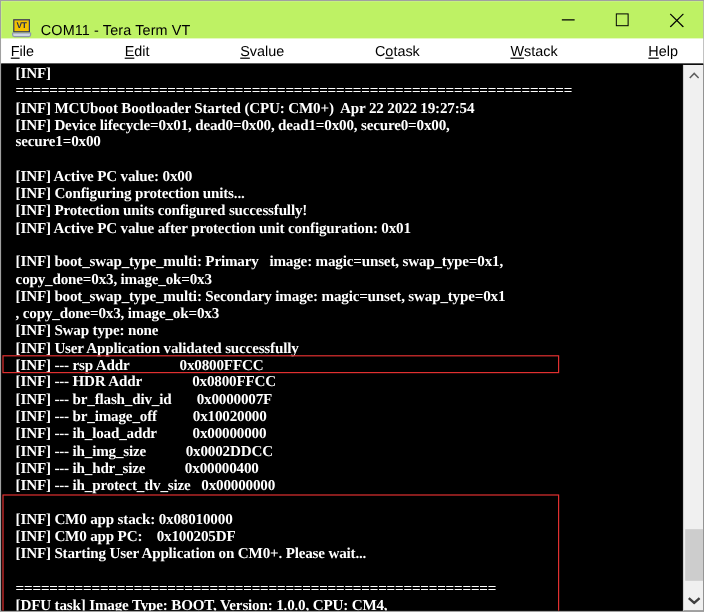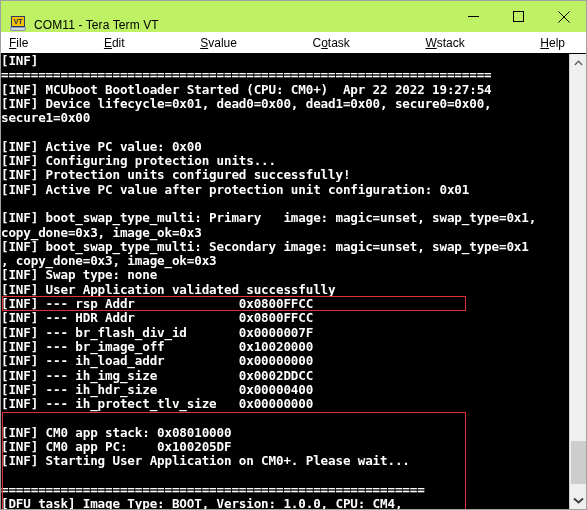--- a/index.html
+++ b/index.html
@@ -139,22 +139,23 @@
     font-size: 12.6px;
     line-height: 14.3px;
     color: #ffffff;
     white-space: pre;
     font-weight: bold;
     letter-spacing: -0.15px;
     -webkit-font-smoothing: none;
   }
   #screen .line {
     height: 14.3px;
-    padding-left: 0;
-    box-sizing: border-box;
+    padding-left: 12px;
+    box-sizing: border-box;
+    font-family: Liberation Serif, serif;
   }
 
   
   .redbox {
     position: absolute;
     border: 1px solid #e03030;
     box-sizing: border-box;
     pointer-events: none;
   }
   #redbox-1 { left: 1px;  top: 242px; width: 464px; height: 15px; }

